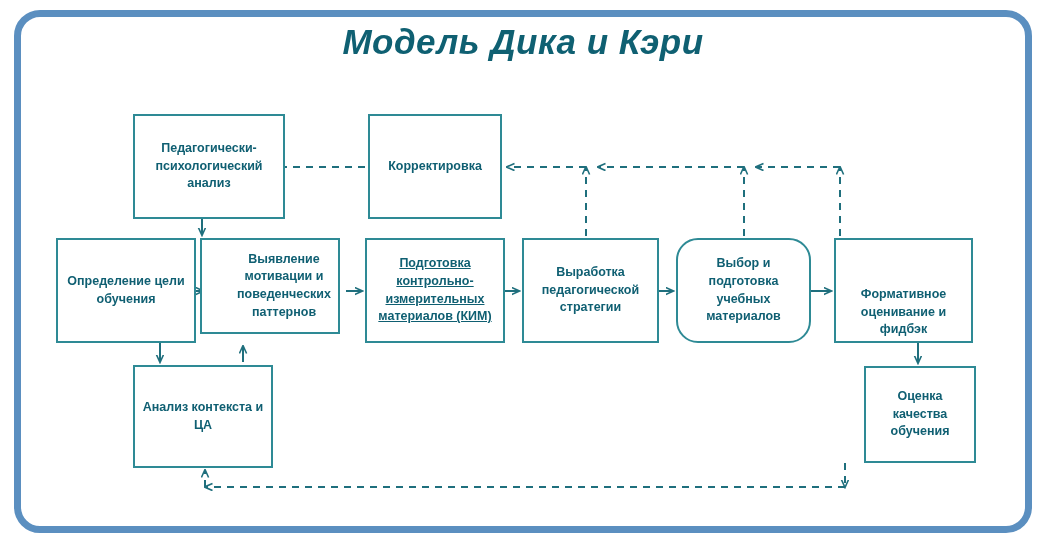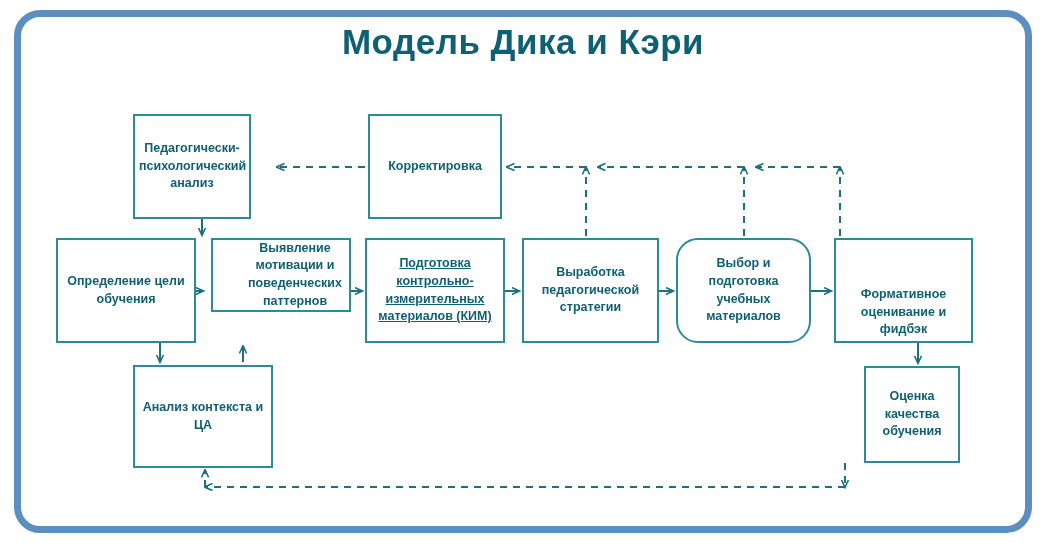--- a/index.html
+++ b/index.html
@@ -39,20 +39,21 @@
   #title {
     position: absolute;
     left: 0;
     top: 22px;
     width: 1046px;
     text-align: center;
     font-size: 35px;
     font-weight: bold;
     color: #0f6072;
     letter-spacing: 0.5px;
+    font-style: italic;
   }
   .node {
     position: absolute;
     border: 2px solid #2e8a95;
     background: #ffffff;
     box-sizing: border-box;
     display: flex;
     align-items: center;
     justify-content: center;
     text-align: center;
@@ -119,44 +120,44 @@
 
         <path d="M840,167 L756,167"></path>
         <path d="M840,236 L840,167" marker-end=""></path>
 
         <path d="M845,463 L845,487" marker-end=""></path>
         <path d="M845,487 L205,487" marker-end=""></path>
         <path d="M205,487 L205,470"></path>
       </g>
     </svg>
 
-    <div class="node" style="left:133px;top:114px;width:118px;height:105px;">
+    <div class="node" style="left:133px;top:114px;width:152px;height:105px;">
       <span>Педагогически-психологический анализ</span>
     </div>
     <div class="node" style="left:56px;top:238px;width:140px;height:105px;">
       <span>Определение цели обучения</span>
     </div>
     <div class="node" style="left:368px;top:114px;width:134px;height:105px;">
       <span>Корректировка</span>
     </div>
-    <div class="node" style="left:211px;top:238px;width:140px;height:74px;padding-left:32px;">
+    <div class="node" style="left:200px;top:238px;width:140px;height:96px;padding-left:32px;">
       <span>Выявление мотивации и поведенческих паттернов</span>
     </div>
     <div class="node" style="left:365px;top:238px;width:140px;height:105px;text-decoration:underline;">
       <span>Подготовка контрольно-измерительных материалов (КИМ)</span>
     </div>
     <div class="node" style="left:522px;top:238px;width:137px;height:105px;justify-content:center;">
       <span>Выработка педагогической стратегии</span>
     </div>
     <div class="node" style="left:676px;top:238px;width:135px;height:105px;border-radius:22px;">
       <span>Выбор и подготовка учебных материалов</span>
     </div>
     <div class="node" style="left:834px;top:238px;width:139px;height:105px;align-items:flex-end;">
       <span>Формативное оценивание и фидбэк</span>
     </div>
     <div class="node" style="left:133px;top:365px;width:140px;height:103px;">
       <span>Анализ контекста и ЦА</span>
     </div>
-    <div class="node" style="left:864px;top:366px;width:96px;height:97px;">
+    <div class="node" style="left:864px;top:366px;width:112px;height:97px;">
       <span>Оценка качества обучения</span>
     </div>
   </div>
 </div>
 
 </body></html>

